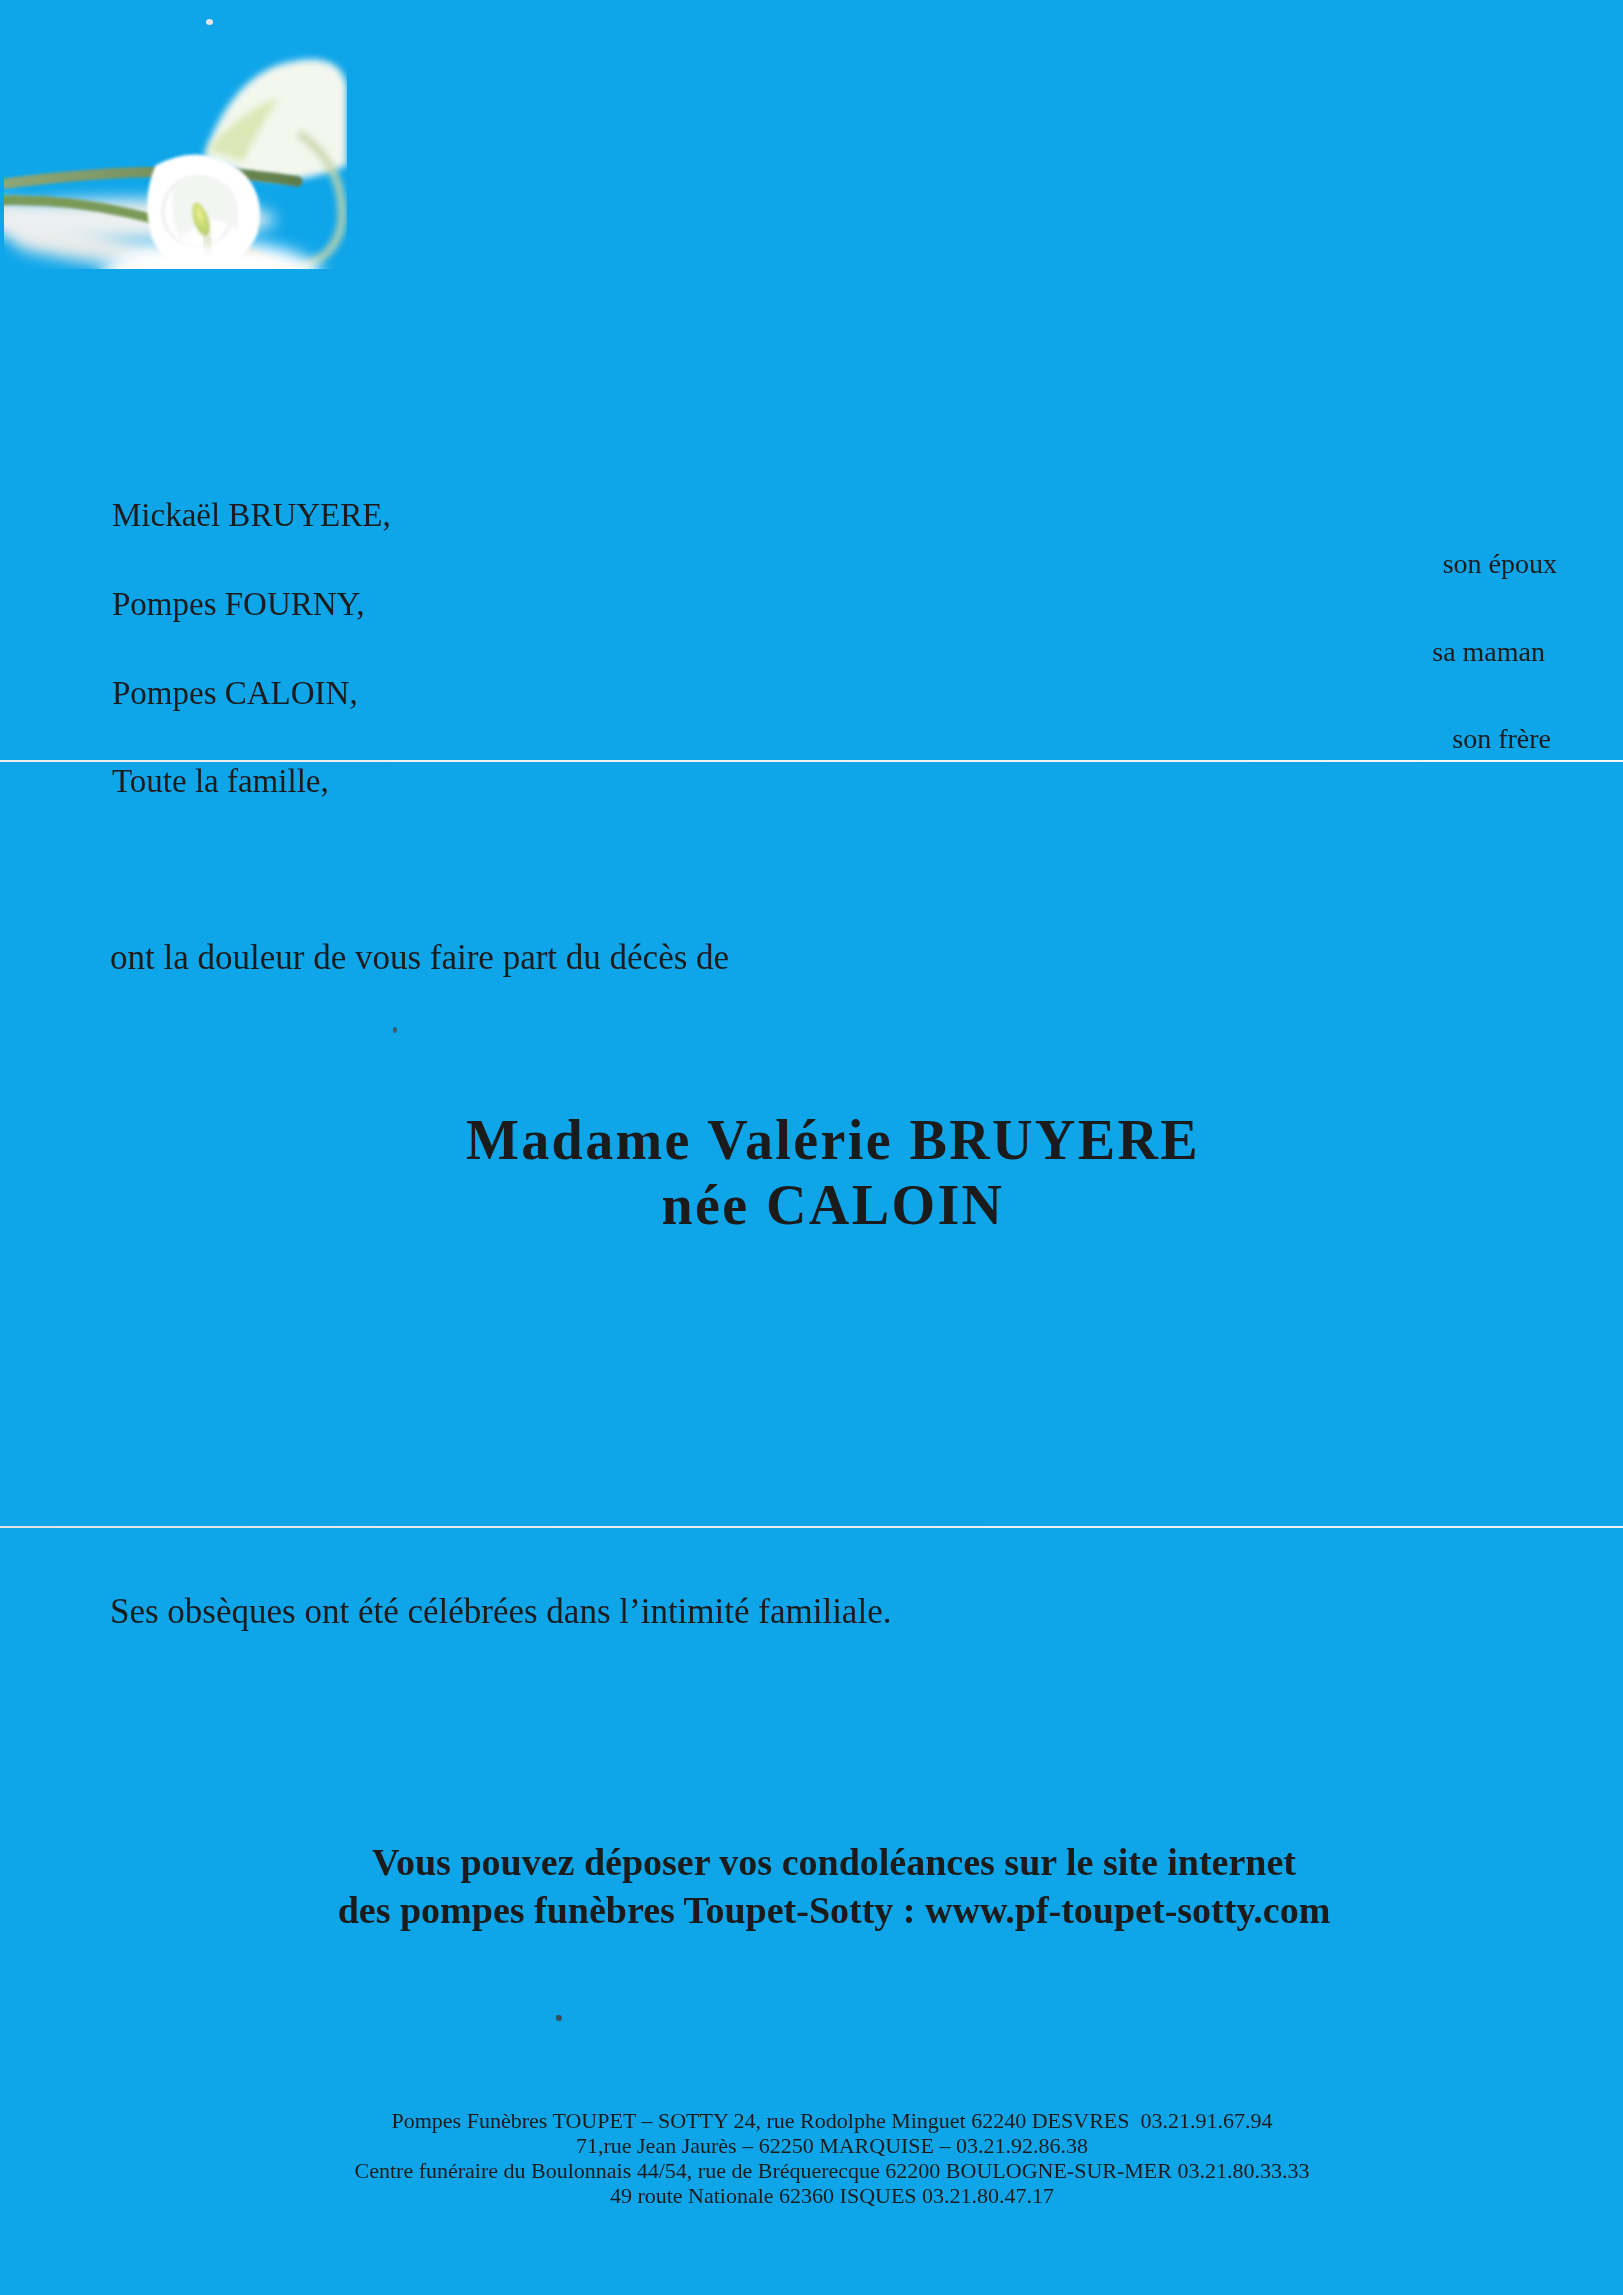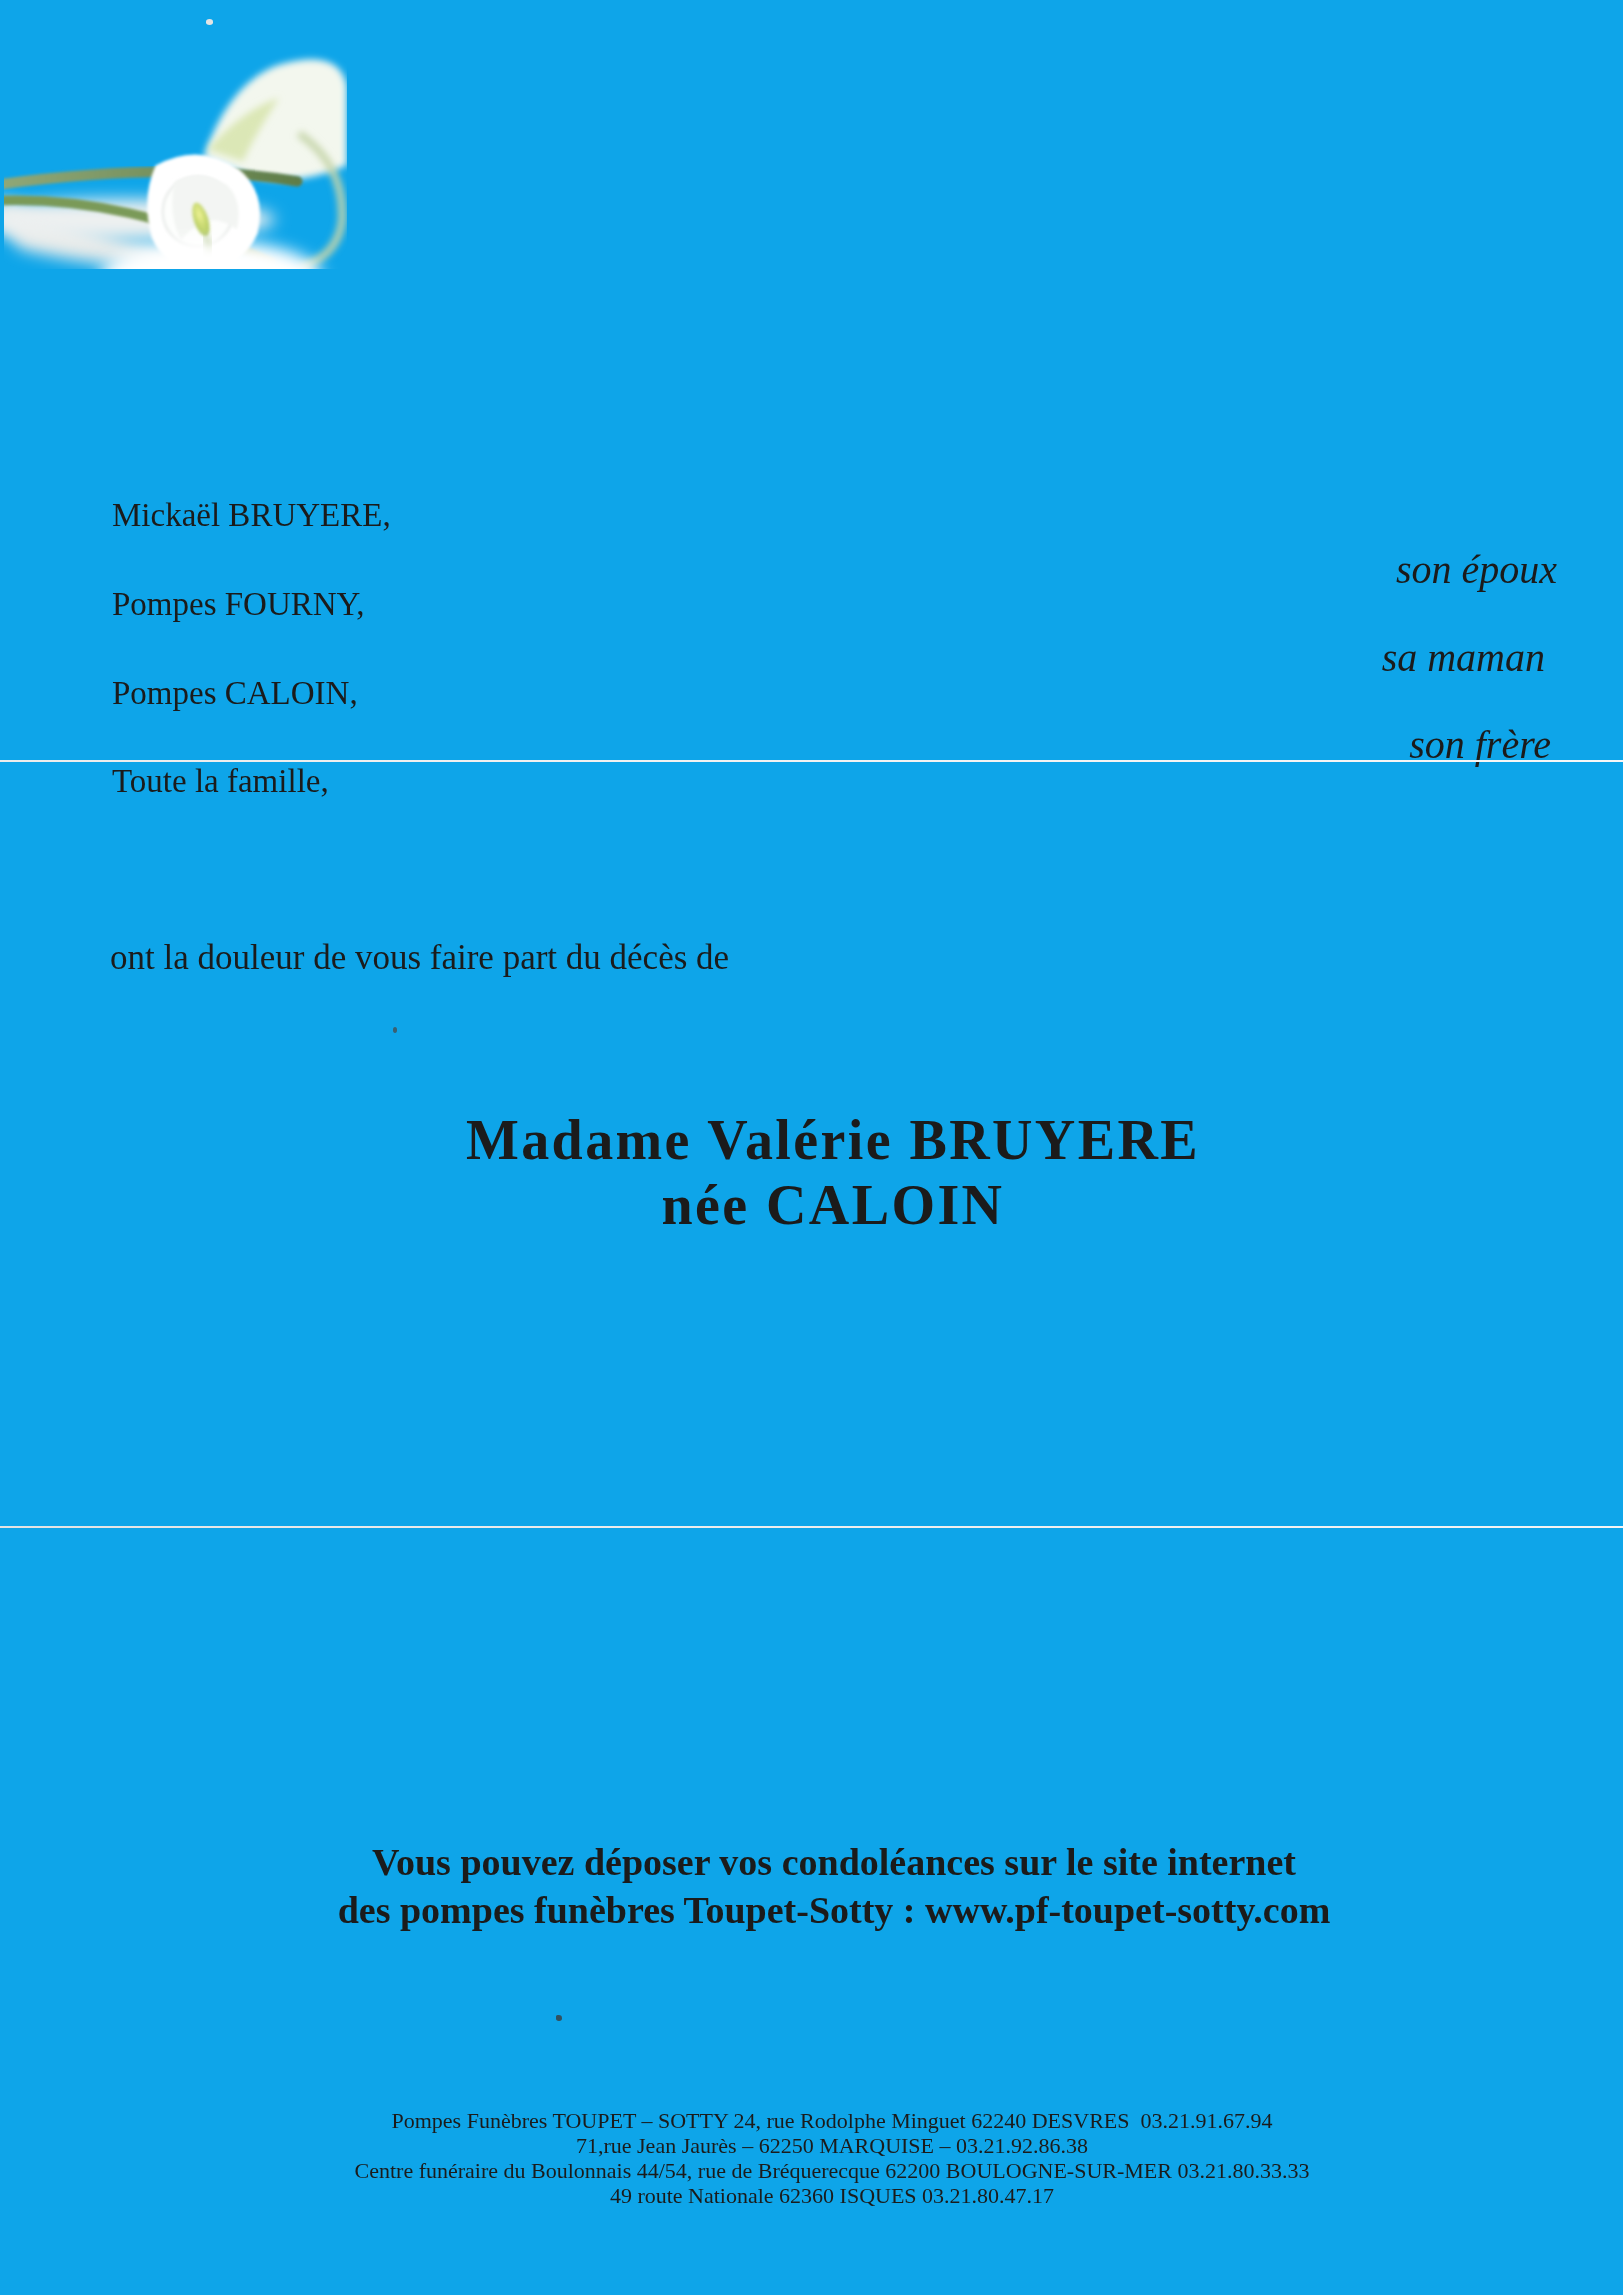--- a/index.html
+++ b/index.html
@@ -13,21 +13,21 @@
     color:#1b1b1b;
   }
   .abs{position:absolute;}
   
   .name{left:112px;font-size:33px;line-height:1;white-space:nowrap;}
   .name-0{top:499px;}
   .name-1{top:588px;}
   .name-2{top:677px;}
   .name-3{top:765px;}
   
-  .relation{font-style:italic;font-size:40px;line-height:1;white-space:nowrap;}
+  .relation{font-size:28px;line-height:1;white-space:nowrap;}
   .relation-0{top:550px;right:67px;}
   .relation-1{top:638px;right:79px;}
   .relation-2{top:725px;right:73px;}
   
   .bodyline{left:110px;font-size:35px;line-height:1;white-space:nowrap;}
   .intro{top:940px;}
   .death-details{top:1393px;}
   .funeral-note{top:1594px;}
   
   .centerblock{left:0;width:1624px;text-align:center;}
@@ -101,20 +101,21 @@
   <div class="abs speck speck-1"></div>
 
   <div class="abs centerblock title-block">
     <div>Madame Valérie BRUYERE</div>
     <div>née CALOIN</div>
   </div>
 
 
   <div class="abs scanline scanline-2"></div>
 
+  <div class="abs bodyline funeral-note">Ses obsèques ont été célébrées dans l’intimité familiale.</div>
 
   <div class="abs centerblock condolence-block">
     <div>Vous pouvez déposer vos condoléances sur le site internet</div>
     <div>des pompes funèbres Toupet-Sotty : www.pf-toupet-sotty.com</div>
   </div>
   <div class="abs speck speck-2"></div>
 
   <div class="abs centerblock footer-block">
     <div>Pompes Funèbres TOUPET – SOTTY 24, rue Rodolphe Minguet 62240 DESVRES  03.21.91.67.94</div>
     <div>71,rue Jean Jaurès – 62250 MARQUISE – 03.21.92.86.38</div>

